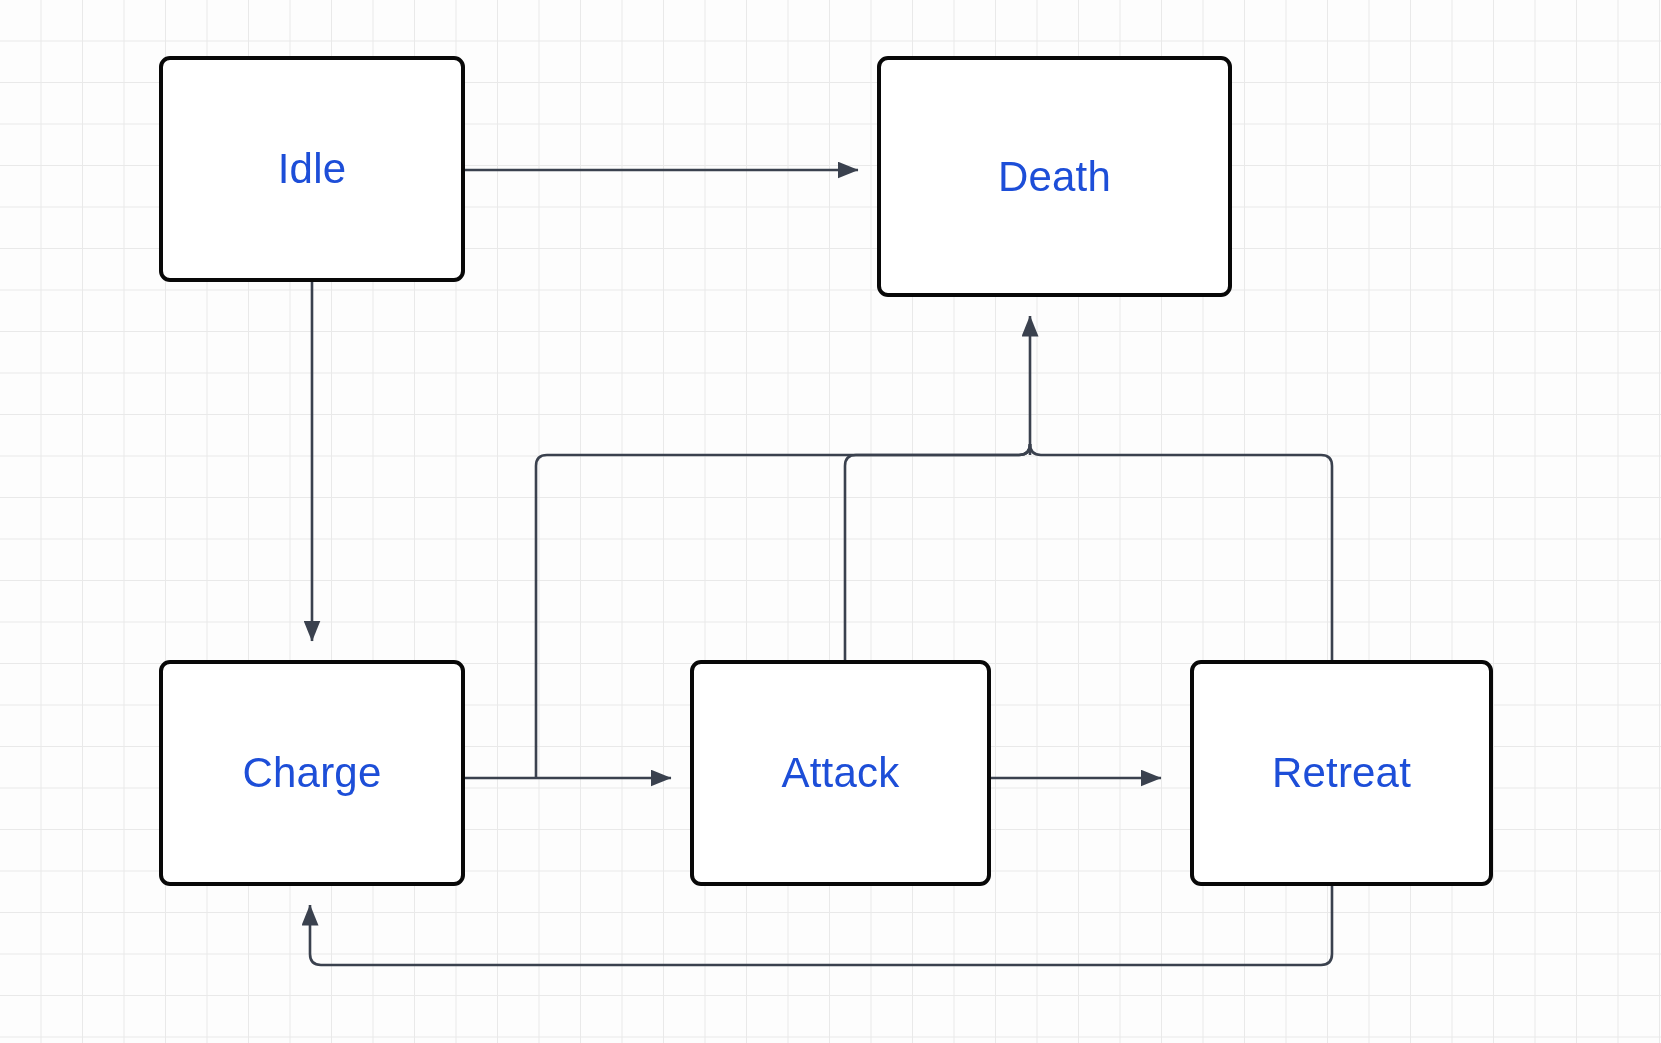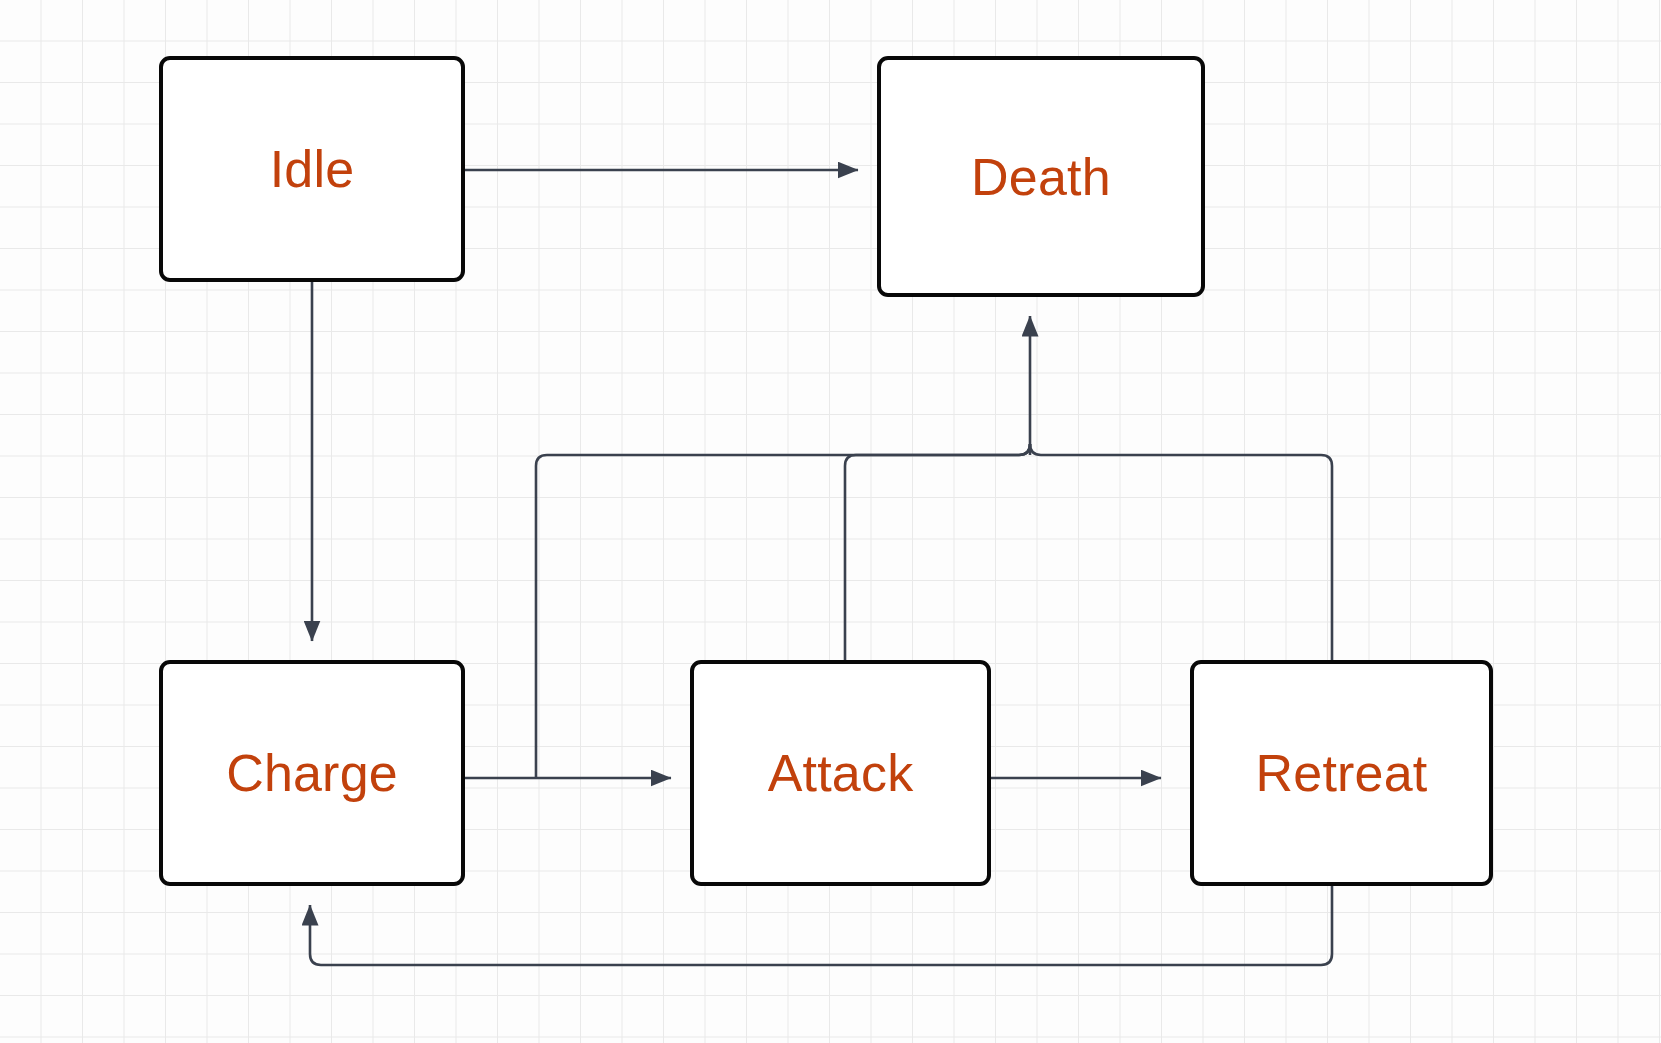--- a/index.html
+++ b/index.html
@@ -36,23 +36,23 @@
     box-sizing: border-box;
     background: #ffffff;
     border: 4px solid #080808;
     border-radius: 11px;
     display: flex;
     align-items: center;
     justify-content: center;
   }
   .node-label {
     font-family: "Liberation Sans", sans-serif;
-    font-size: 52px;
+    font-size: 42px;
     font-weight: 400;
-    color: #c2410c;
+    color: #1d4ed8;
     line-height: 1;
     letter-spacing: 0.2px;
     white-space: nowrap;
   }
 </style>
 </head>
 <body>
 
 <div id="canvas">
 
@@ -82,21 +82,21 @@
       <path d="M 1030 455 L 1030 316" marker-end="url(#arrow-head)"></path>
 
       <path d="M 1332 886 L 1332 954 Q 1332 965 1321 965 L 321 965 Q 310 965 310 954 L 310 905" marker-end="url(#arrow-head)"></path>
     </g>
   </svg>
 
   <div class="node" style="left:159px; top:56px; width:306px; height:226px;">
     <span class="node-label">Idle</span>
   </div>
 
-  <div class="node" style="left:877px; top:56px; width:328px; height:241px;">
+  <div class="node" style="left:877px; top:56px; width:355px; height:241px;">
     <span class="node-label">Death</span>
   </div>
 
   <div class="node" style="left:159px; top:660px; width:306px; height:226px;">
     <span class="node-label">Charge</span>
   </div>
 
   <div class="node" style="left:690px; top:660px; width:301px; height:226px;">
     <span class="node-label">Attack</span>
   </div>

